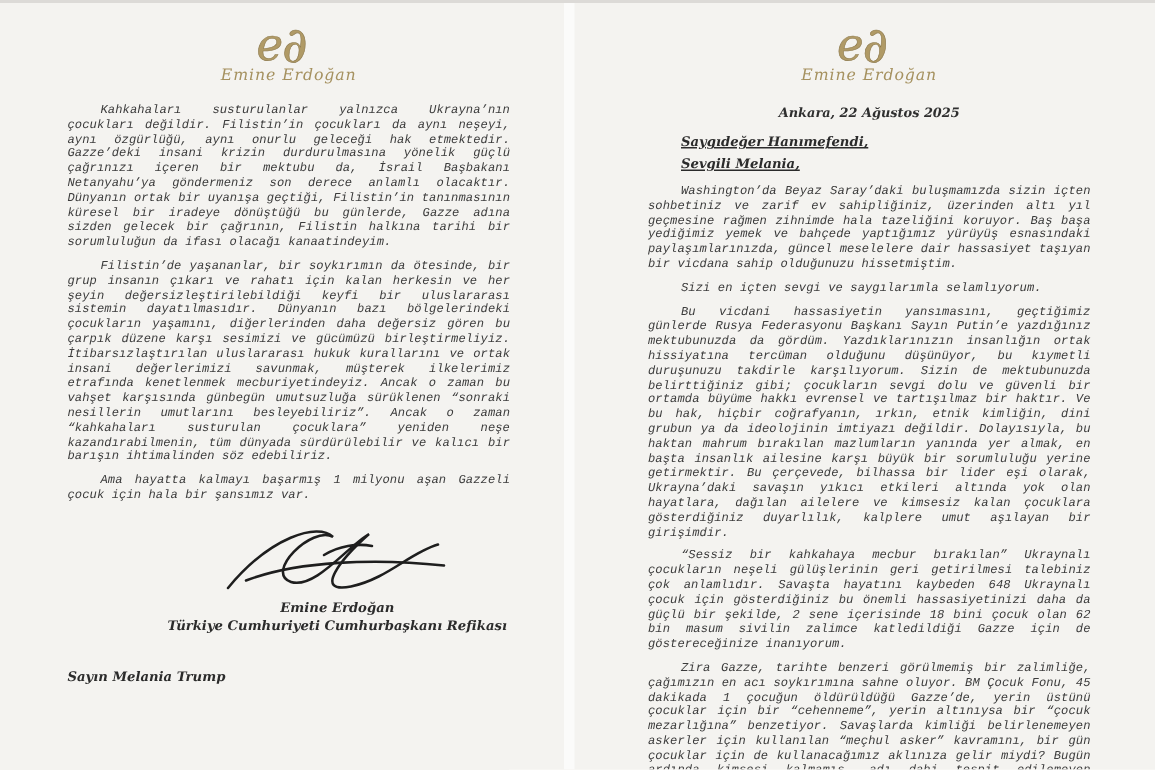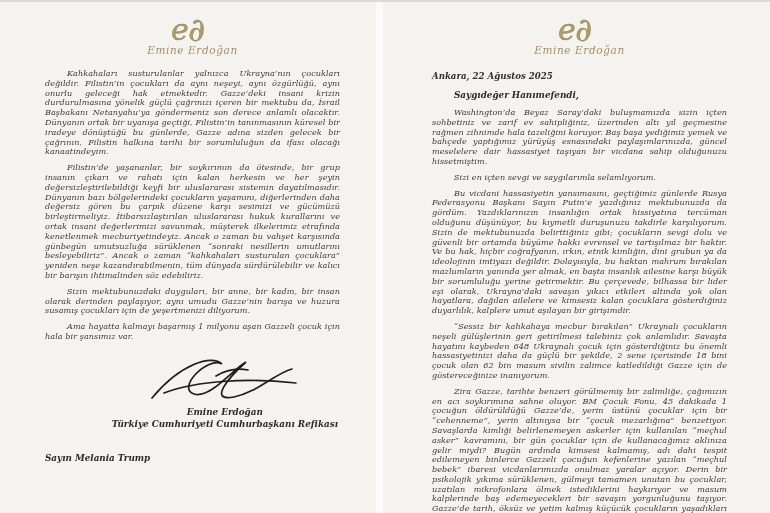--- a/index.html
+++ b/index.html
@@ -19,34 +19,34 @@
   .page-left{padding:0 36px 0 45px;}
   .page-right{padding:0 43px 0 49px;}
 
   .letterhead{text-align:center;padding-top:8px;height:52px;}
   .monogram-wrap{height:36px;line-height:36px;}
   .brand-script{
     font-style:italic;color:#a5915f;font-size:10.5px;
     letter-spacing:.6px;margin-top:-2px;
   }
 
-  .body-text{margin-top:7px;}
+  .body-text{margin-top:7px;font-family:Liberation Mono, monospace;}
   p.para{
     margin:0 0 6px 0;
     font-size:8.1px;line-height:9.8px;
     font-style:italic;text-align:justify;
     text-indent:22px;letter-spacing:.05px;
   }
   .dateline{
     font-size:8.6px;font-weight:700;font-style:italic;
-    text-align:left;margin-top:9px;color:#2f2f2f;
+    text-align:center;margin-top:9px;color:#2f2f2f;
   }
   .salutation{
     font-size:8.8px;font-weight:700;font-style:italic;
-    margin:9px 0 0 22px;color:#2b2b2b;
+    margin:9px 0 0 22px;color:#2b2b2b;text-decoration:underline;
   }
   .salutation + .salutation{margin-top:5px;}
   .salutation + .body-text{margin-top:8px;}
 
   .sig-block{
     width:-moz-fit-content;width:fit-content;
     margin:10px 2px 0 auto;text-align:center;
   }
   .sig-scribble{display:block;margin:0 auto 2px auto;}
   .sig-name,.sig-title{
@@ -69,21 +69,20 @@
         <text x="10" y="30" font-family="DejaVu Serif, serif" font-style="italic" font-size="30" fill="#b09a66" stroke="#8d7a4e" stroke-width="0.4">e</text>
         <text x="27" y="31" font-family="DejaVu Serif, serif" font-style="italic" font-size="33" fill="#b09a66" stroke="#8d7a4e" stroke-width="0.4">∂</text>
       </svg>
     </div>
     <div class="brand-script">Emine Erdoğan</div>
   </div>
 
   <div class="body-text">
     <p class="para">Kahkahaları susturulanlar yalnızca Ukrayna’nın çocukları değildir. Filistin’in çocukları da aynı neşeyi, aynı özgürlüğü, aynı onurlu geleceği hak etmektedir. Gazze’deki insani krizin durdurulmasına yönelik güçlü çağrınızı içeren bir mektubu da, İsrail Başbakanı Netanyahu’ya göndermeniz son derece anlamlı olacaktır. Dünyanın ortak bir uyanışa geçtiği, Filistin’in tanınmasının küresel bir iradeye dönüştüğü bu günlerde, Gazze adına sizden gelecek bir çağrının, Filistin halkına tarihi bir sorumluluğun da ifası olacağı kanaatindeyim.</p>
     <p class="para">Filistin’de yaşananlar, bir soykırımın da ötesinde, bir grup insanın çıkarı ve rahatı için kalan herkesin ve her şeyin değersizleştirilebildiği keyfi bir uluslararası sistemin dayatılmasıdır. Dünyanın bazı bölgelerindeki çocukların yaşamını, diğerlerinden daha değersiz gören bu çarpık düzene karşı sesimizi ve gücümüzü birleştirmeliyiz. İtibarsızlaştırılan uluslararası hukuk kurallarını ve ortak insani değerlerimizi savunmak, müşterek ilkelerimiz etrafında kenetlenmek mecburiyetindeyiz. Ancak o zaman bu vahşet karşısında günbegün umutsuzluğa sürüklenen “sonraki nesillerin umutlarını besleyebiliriz”. Ancak o zaman “kahkahaları susturulan çocuklara” yeniden neşe kazandırabilmenin, tüm dünyada sürdürülebilir ve kalıcı bir barışın ihtimalinden söz edebiliriz.</p>
-    <p class="para">Sizin mektubunuzdaki duyguları, bir anne, bir kadın, bir insan olarak derinden paylaşıyor, aynı umudu Gazze’nin barışa ve huzura susamış çocukları için de yeşertmenizi diliyorum.</p>
     <p class="para">Ama hayatta kalmayı başarmış 1 milyonu aşan Gazzeli çocuk için hala bir şansımız var.</p>
   </div>
 
   <div class="sig-block">
     <svg class="sig-scribble" width="158" height="52" viewBox="0 0 158 52" aria-hidden="true">
       <g fill="none" stroke="#1e1e1e" stroke-width="1.7" stroke-linecap="round">
         <path d="M6 46 C 34 12, 66 2, 76 12 C 62 4, 30 36, 48 42 C 64 47, 86 18, 100 10 C 82 26, 62 50, 88 45 C 112 40, 128 22, 146 17"></path>
         <path d="M18 41 C 52 28, 104 26, 150 31"></path>
         <path d="M70 24 C 80 18, 92 16, 102 18"></path>
       </g>
@@ -105,20 +104,21 @@
         <text x="10" y="30" font-family="DejaVu Serif, serif" font-style="italic" font-size="30" fill="#b09a66" stroke="#8d7a4e" stroke-width="0.4">e</text>
         <text x="27" y="31" font-family="DejaVu Serif, serif" font-style="italic" font-size="33" fill="#b09a66" stroke="#8d7a4e" stroke-width="0.4">∂</text>
       </svg>
     </div>
     <div class="brand-script">Emine Erdoğan</div>
   </div>
 
   <div class="dateline">Ankara, 22 Ağustos 2025</div>
 
   <div class="salutation">Saygıdeğer Hanımefendi,</div>
+  <div class="salutation">Sevgili Melania,</div>
 
   <div class="body-text">
     <p class="para">Washington’da Beyaz Saray’daki buluşmamızda sizin içten sohbetiniz ve zarif ev sahipliğiniz, üzerinden altı yıl geçmesine rağmen zihnimde hala tazeliğini koruyor. Baş başa yediğimiz yemek ve bahçede yaptığımız yürüyüş esnasındaki paylaşımlarınızda, güncel meselelere dair hassasiyet taşıyan bir vicdana sahip olduğunuzu hissetmiştim.</p>
     <p class="para">Sizi en içten sevgi ve saygılarımla selamlıyorum.</p>
     <p class="para">Bu vicdani hassasiyetin yansımasını, geçtiğimiz günlerde Rusya Federasyonu Başkanı Sayın Putin’e yazdığınız mektubunuzda da gördüm. Yazdıklarınızın insanlığın ortak hissiyatına tercüman olduğunu düşünüyor, bu kıymetli duruşunuzu takdirle karşılıyorum. Sizin de mektubunuzda belirttiğiniz gibi; çocukların sevgi dolu ve güvenli bir ortamda büyüme hakkı evrensel ve tartışılmaz bir haktır. Ve bu hak, hiçbir coğrafyanın, ırkın, etnik kimliğin, dini grubun ya da ideolojinin imtiyazı değildir. Dolayısıyla, bu haktan mahrum bırakılan mazlumların yanında yer almak, en başta insanlık ailesine karşı büyük bir sorumluluğu yerine getirmektir. Bu çerçevede, bilhassa bir lider eşi olarak, Ukrayna’daki savaşın yıkıcı etkileri altında yok olan hayatlara, dağılan ailelere ve kimsesiz kalan çocuklara gösterdiğiniz duyarlılık, kalplere umut aşılayan bir girişimdir.</p>
     <p class="para">“Sessiz bir kahkahaya mecbur bırakılan” Ukraynalı çocukların neşeli gülüşlerinin geri getirilmesi talebiniz çok anlamlıdır. Savaşta hayatını kaybeden 648 Ukraynalı çocuk için gösterdiğiniz bu önemli hassasiyetinizi daha da güçlü bir şekilde, 2 sene içerisinde 18 bini çocuk olan 62 bin masum sivilin zalimce katledildiği Gazze için de göstereceğinize inanıyorum.</p>
     <p class="para">Zira Gazze, tarihte benzeri görülmemiş bir zalimliğe, çağımızın en acı soykırımına sahne oluyor. BM Çocuk Fonu, 45 dakikada 1 çocuğun öldürüldüğü Gazze’de, yerin üstünü çocuklar için bir “cehenneme”, yerin altınıysa bir “çocuk mezarlığına” benzetiyor. Savaşlarda kimliği belirlenemeyen askerler için kullanılan “meçhul asker” kavramını, bir gün çocuklar için de kullanacağımız aklınıza gelir miydi? Bugün ardında kimsesi kalmamış, adı dahi tespit edilemeyen binlerce Gazzeli çocuğun kefenlerine yazılan “meçhul bebek” ibaresi vicdanlarımızda onulmaz yaralar açıyor. Derin bir psikolojik yıkıma sürüklenen, gülmeyi tamamen unutan bu çocuklar, uzatılan mikrofonlara ölmek istediklerini haykırıyor ve masum kalplerinde baş edemeyecekleri bir savaşın yorgunluğunu taşıyor. Gazze’de tarih, öksüz ve yetim kalmış küçücük çocukların yaşadıkları tarifsiz acı ve korkularla saçlarına aklar düştüğünü yazıyor.</p>
   </div>
 </div>
 

